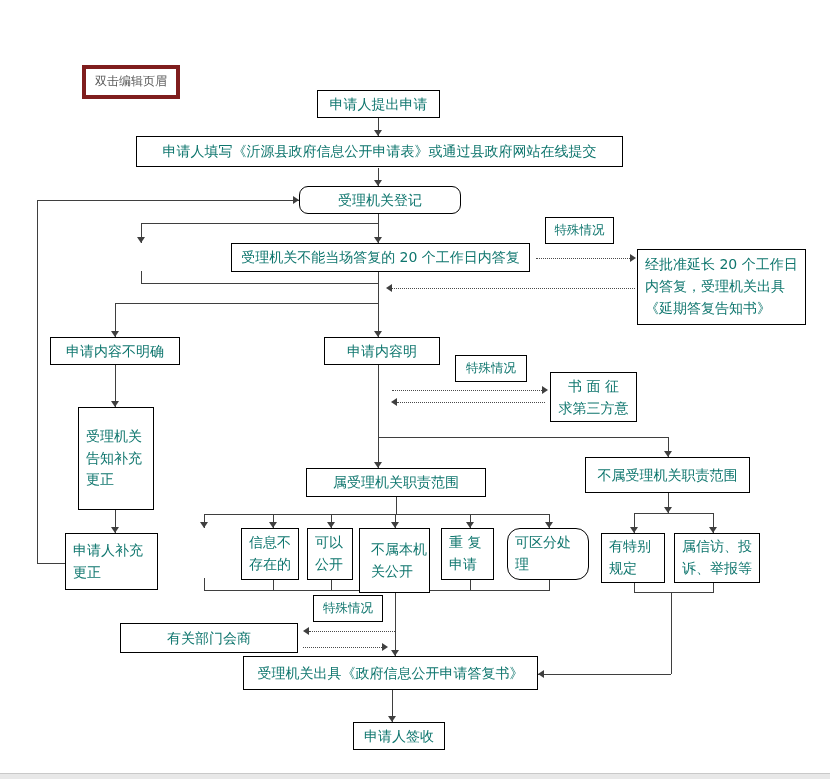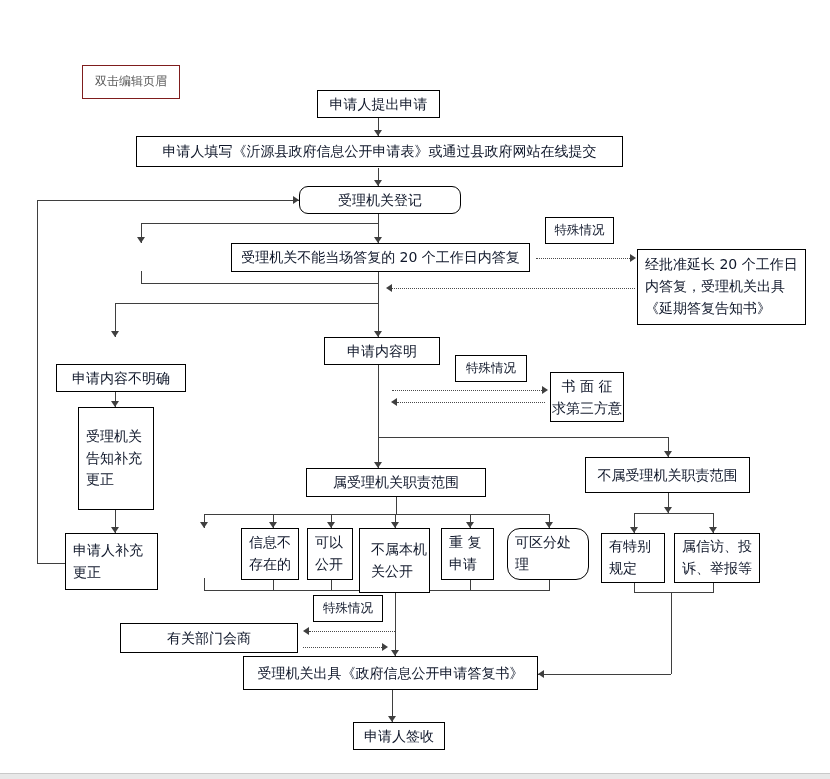--- a/index.html
+++ b/index.html
@@ -1,24 +1,24 @@
 <!DOCTYPE html>
 <html><head>
 <meta charset="utf-8">
 <style>
   html,body{margin:0;padding:0;background:#fff;}
   #canvas{position:relative;width:830px;height:779px;background:#ffffff;overflow:hidden;
           font-family:"DejaVu Sans","Liberation Sans",sans-serif;}
   .box{position:absolute;background:#fff;border:1px solid #000;box-sizing:border-box;
        display:flex;align-items:center;justify-content:center;text-align:center;
-       font-size:14px;color:#0f172a;line-height:1.3;}
+       font-size:14px;color:#0f766e;line-height:1.3;}
   .sm{font-size:12.5px;}
   .ml{white-space:pre-line;justify-content:flex-start;text-align:left;padding-left:7px;line-height:1.55;}
   .mlc{white-space:pre-line;line-height:1.6;}
-  .hint{border:1px solid #7f1d1d;color:#595959;font-size:12px;}
+  .hint{border:4px solid #7f1d1d;color:#595959;font-size:12px;}
   .vl{position:absolute;width:1px;background:#3f3f3f;}
   .hl{position:absolute;height:1px;background:#3f3f3f;}
   .dh{position:absolute;height:0;border-top:1px dotted #4a4a4a;}
   .ahd{position:absolute;width:0;height:0;border-left:4px solid transparent;
        border-right:4px solid transparent;border-top:6px solid #3f3f3f;}
   .ahr{position:absolute;width:0;height:0;border-top:4px solid transparent;
        border-bottom:4px solid transparent;border-left:6px solid #3f3f3f;}
   .ahl{position:absolute;width:0;height:0;border-top:4px solid transparent;
        border-bottom:4px solid transparent;border-right:6px solid #3f3f3f;}
   .bottombar{position:absolute;left:0;top:773px;width:830px;height:6px;background:#e8e8e8;
@@ -121,27 +121,27 @@
 
 
   <div class="box" style="left:231px;top:243px;width:299px;height:29px;">受理机关不能当场答复的 20 个工作日内答复</div>
 
   <div class="box sm" style="left:545px;top:217px;width:69px;height:27px;">特殊情况</div>
 
   <div class="box ml" style="left:637px;top:249px;width:169px;height:76px;">经批准延长 20 个工作日
 内答复，受理机关出具
 《延期答复告知书》</div>
 
-  <div class="box" style="left:56px;top:337px;width:130px;height:28px;margin-top:27px;">申请内容不明确</div>
+  <div class="box" style="left:50px;top:337px;width:130px;height:28px;">申请内容不明确</div>
 
   <div class="box" style="left:324px;top:337px;width:116px;height:28px;">申请内容明</div>
 
   <div class="box sm" style="left:455px;top:355px;width:72px;height:27px;">特殊情况</div>
 
-  <div class="box mlc" style="left:550px;top:372px;width:74px;height:50px;">书 面 征
+  <div class="box mlc" style="left:550px;top:372px;width:87px;height:50px;">书 面 征
 求第三方意</div>
 
   <div class="box ml" style="left:78px;top:407px;width:76px;height:103px;">受理机关
 告知补充
 更正</div>
 
   <div class="box ml" style="left:65px;top:533px;width:93px;height:57px;">申请人补充
 更正</div>
 
   <div class="box" style="left:306px;top:468px;width:180px;height:29px;">属受理机关职责范围</div>

